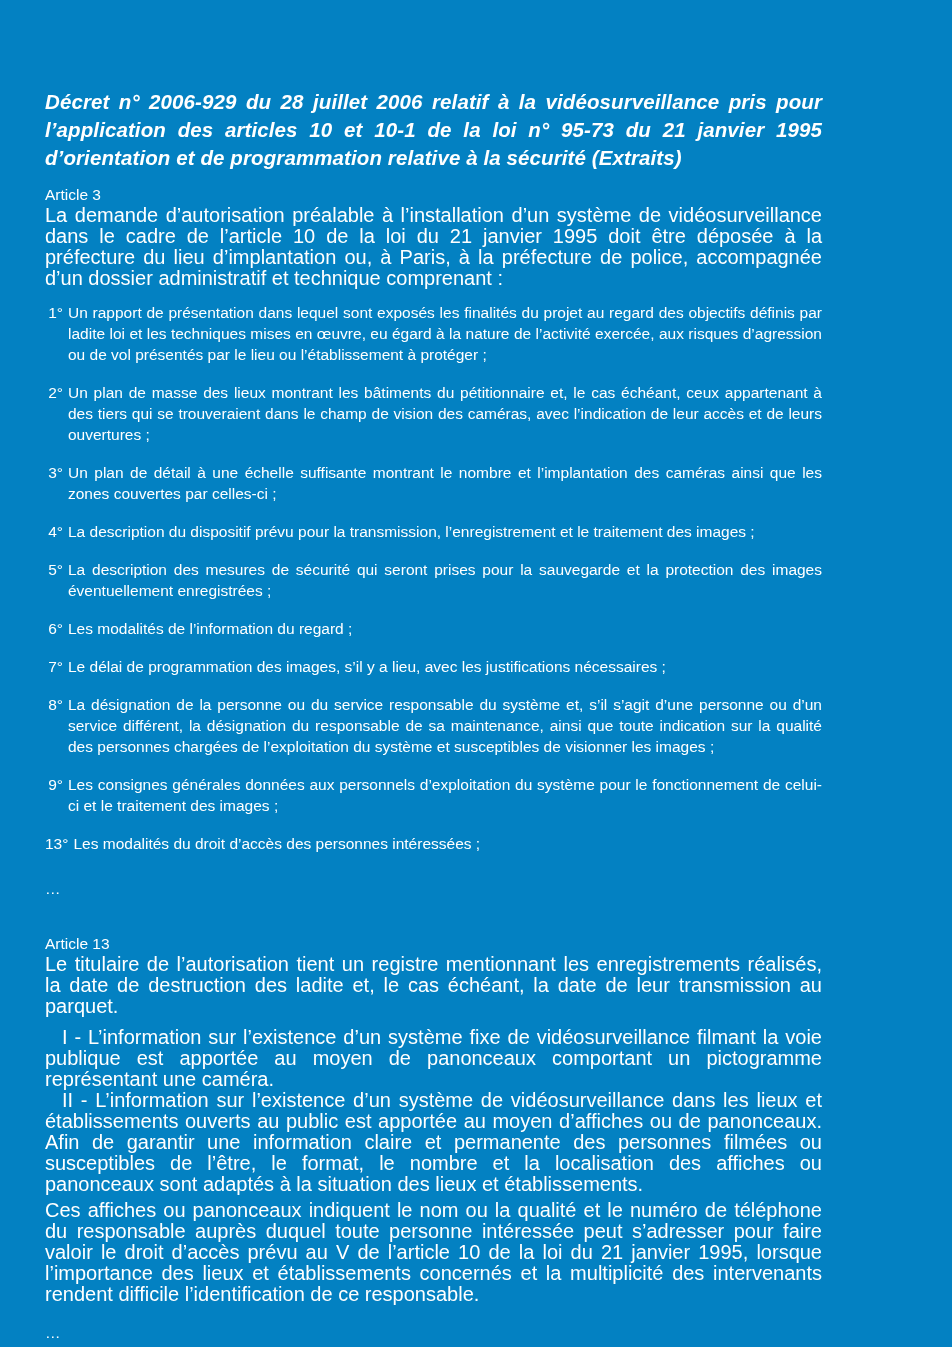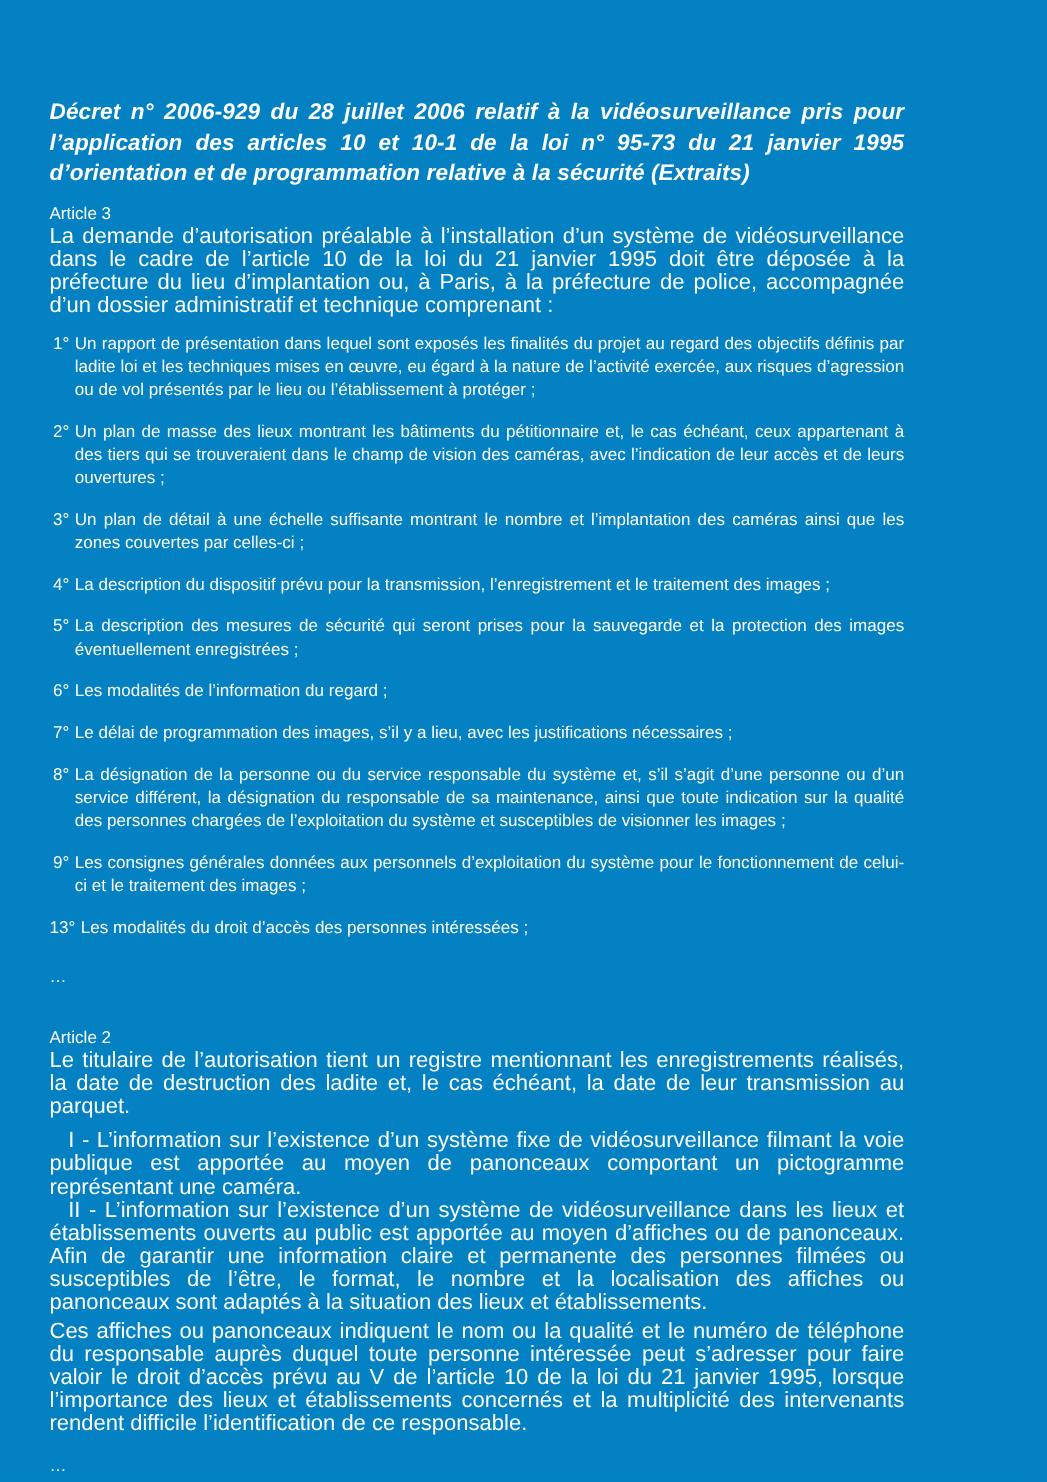--- a/index.html
+++ b/index.html
@@ -122,21 +122,21 @@
       <div class="item">
         <span class="num">13°</span>
         <span class="itext">Les modalités du droit d’accès des personnes intéressées ;</span>
       </div>
     </div>
 
     <div class="ellipsis-line ellipsis-after-list">…</div>
   </section>
 
   <section class="article-13">
-    <div class="heading">Article 2</div>
+    <div class="heading">Article 13</div>
     <p class="para">Le titulaire de l’autorisation tient un registre mentionnant les enregistrements réalisés, la date de destruction des ladite et, le cas échéant, la date de leur transmission au parquet.</p>
   </section>
 
   <section class="article-13-1">
     <p class="para indent">I - L’information sur l’existence d’un système fixe de vidéosurveillance filmant la voie publique est apportée au moyen de panonceaux comportant un pictogramme représentant une caméra.</p>
     <p class="para indent">II - L’information sur l’existence d’un système de vidéosurveillance dans les lieux et établissements ouverts au public est apportée au moyen d’affiches ou de panonceaux. Afin de garantir une information claire et permanente des personnes filmées ou susceptibles de l’être, le format, le nombre et la localisation des affiches ou panonceaux sont adaptés à la situation des lieux et établissements.</p>
     <p class="para final-para">Ces affiches ou panonceaux indiquent le nom ou la qualité et le numéro de téléphone du responsable auprès duquel toute personne intéressée peut s’adresser pour faire valoir le droit d’accès prévu au V de l’article 10 de la loi du 21 janvier 1995, lorsque l’importance des lieux et établissements concernés et la multiplicité des intervenants rendent difficile l’identification de ce responsable.</p>
     <div class="ellipsis-line ellipsis-bottom">…</div>
   </section>
 

